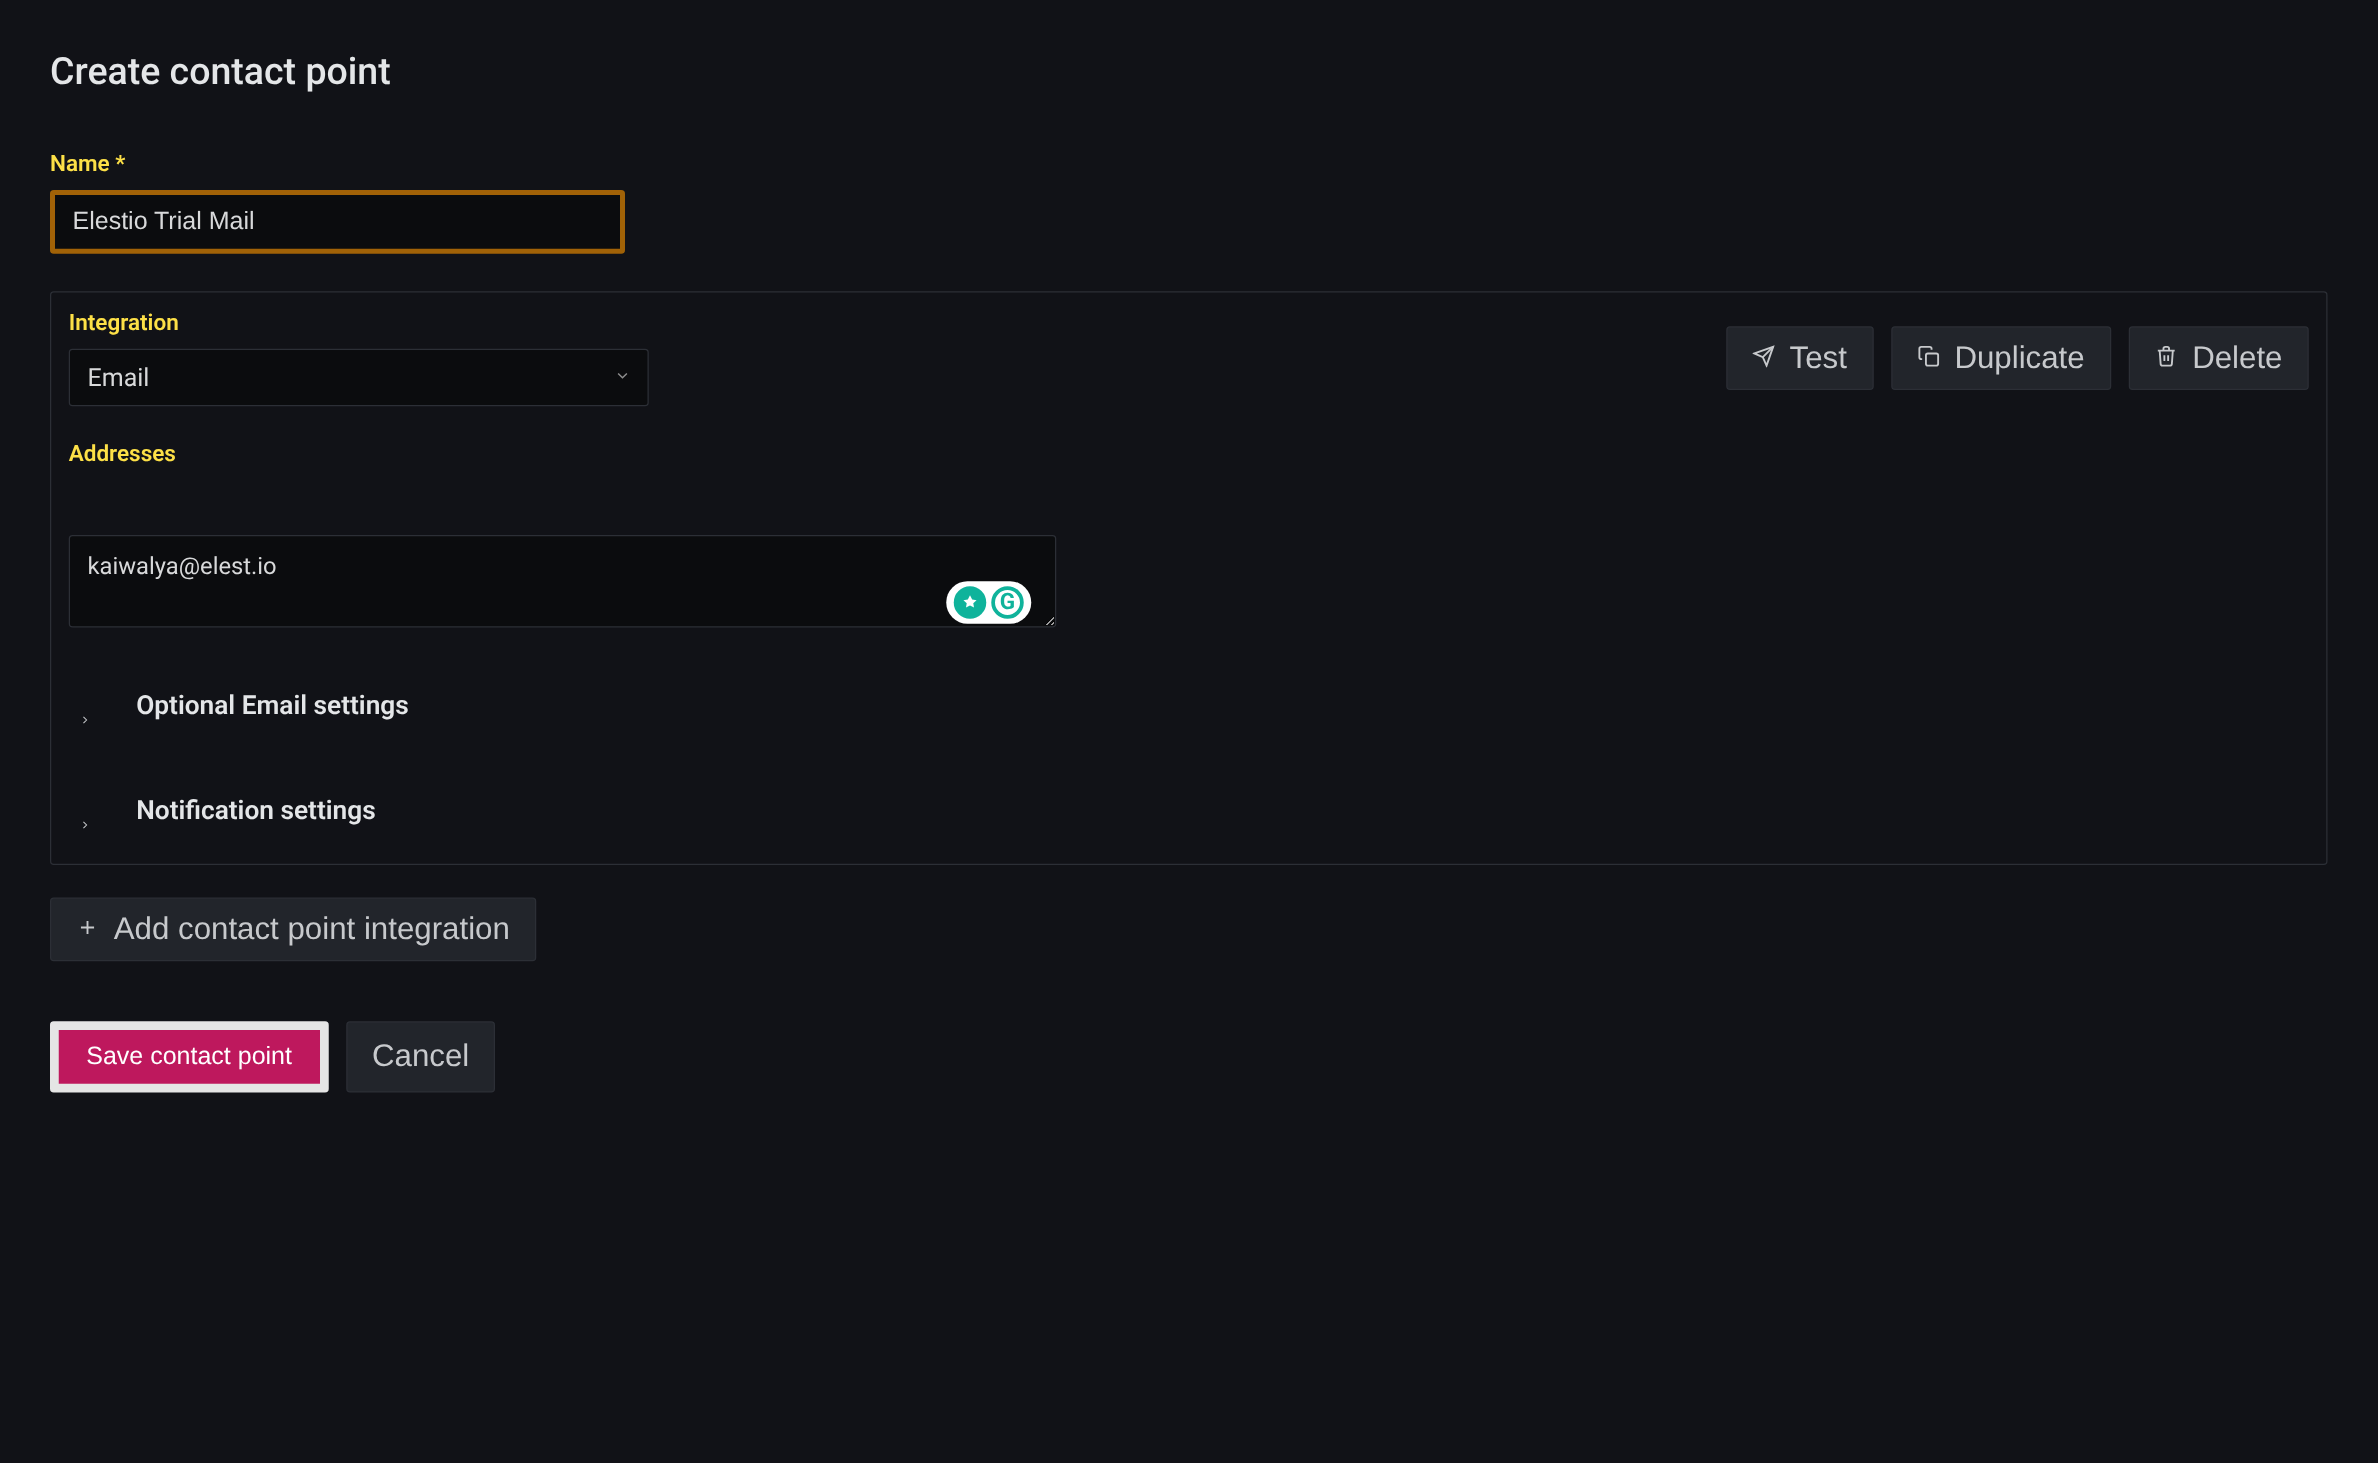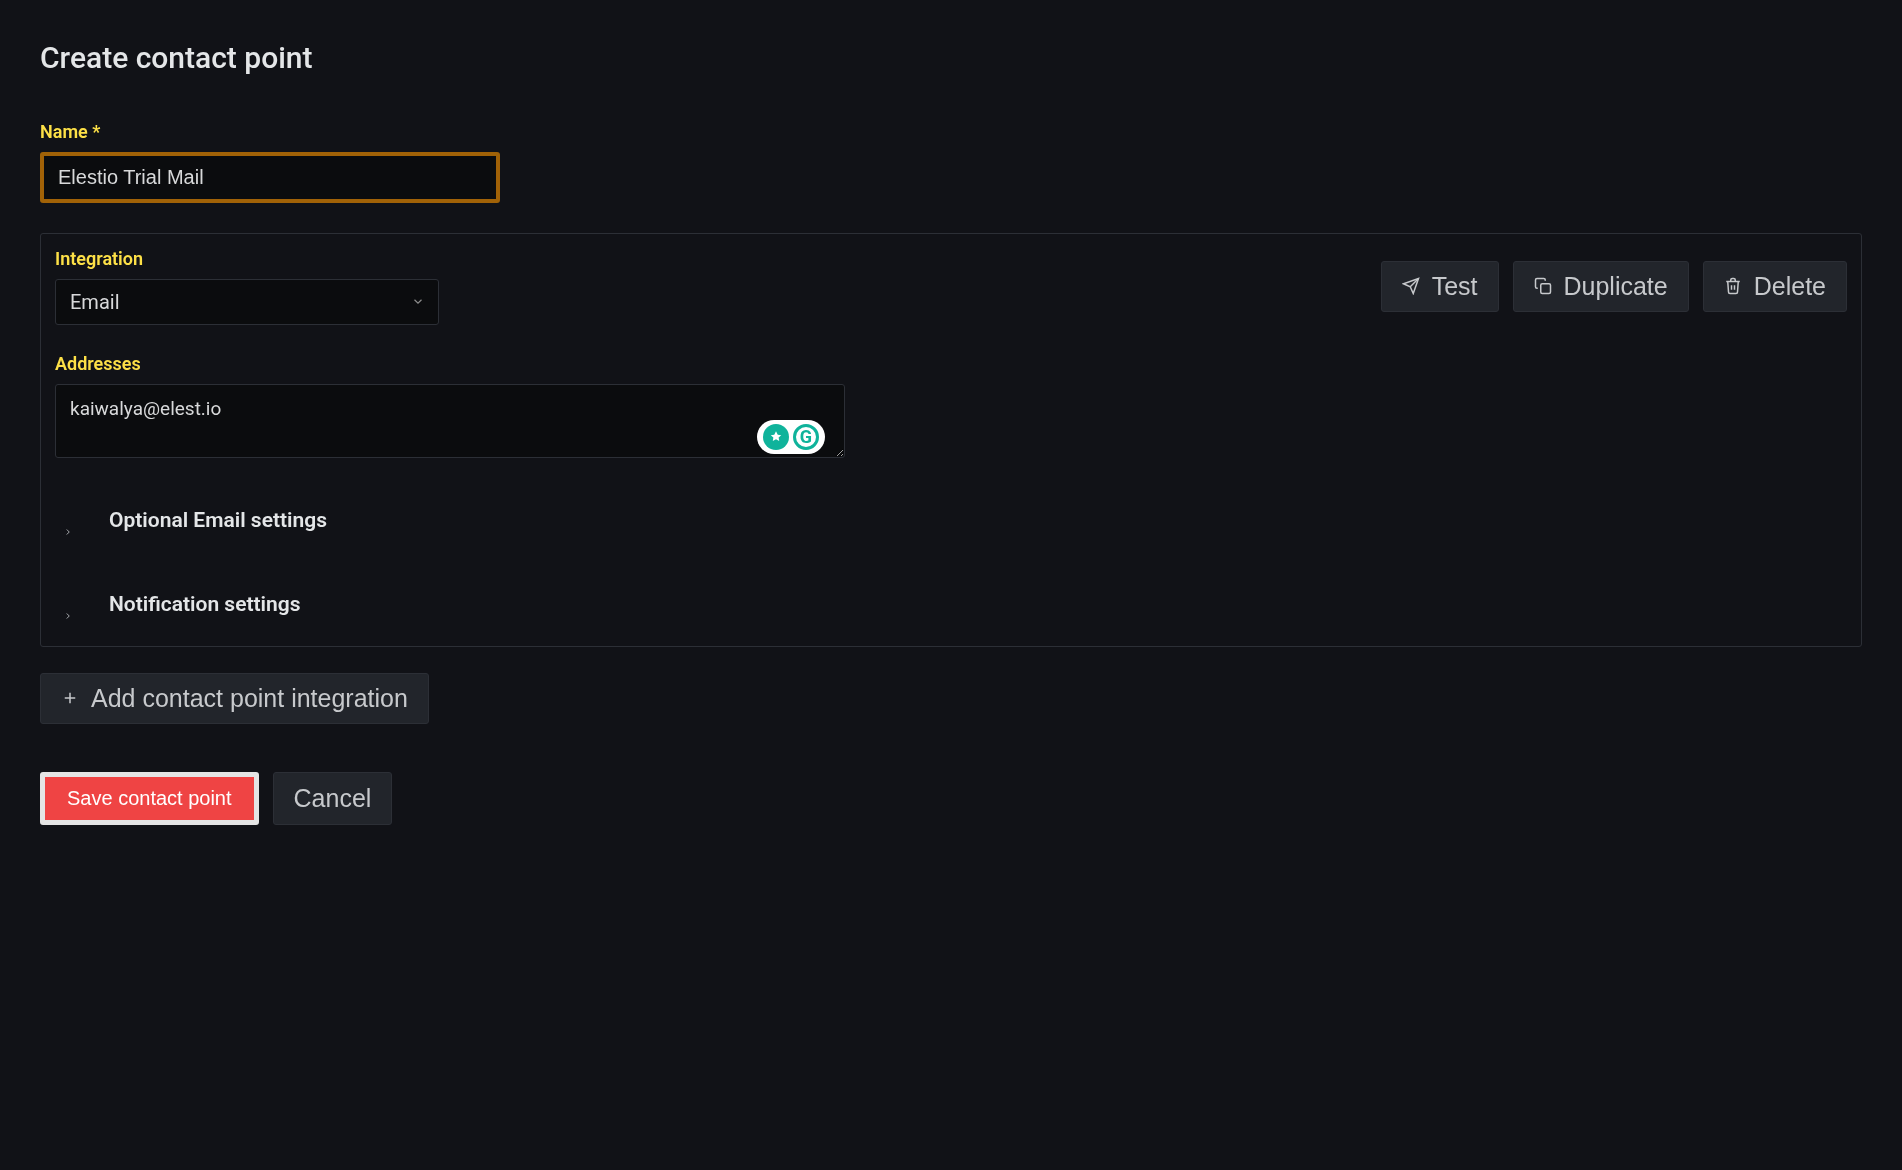--- a/index.html
+++ b/index.html
@@ -58,21 +58,21 @@
     padding: 10px 20px;
     border-radius: 3px;
     display: inline-flex;
     align-items: center;
     gap: 12px;
     cursor: pointer;
   }
   .btn svg { width: 18px; height: 18px; stroke: #c7c9cc; fill: none; stroke-width: 2; }
   .select-wrap {
     position: relative;
-    width: 384px;
+    width: 464px;
     margin-top: 8px;
   }
   .select {
     background: #0b0c0e;
     border: 1px solid #2c2f36;
     color: #d8d9da;
     font-size: 20px;
     padding: 10px 14px;
     width: 100%;
     border-radius: 3px;
@@ -100,20 +100,21 @@
     background: #0b0c0e;
     border: 1px solid #2c2f36;
     color: #d8d9da;
     font-size: 19px;
     padding: 12px 14px;
     width: 100%;
     height: 74px;
     border-radius: 3px;
     resize: both;
     font-family: inherit;
+    margin-top: 44px;
   }
   .grammarly-badge {
     position: absolute;
     right: 20px;
     bottom: 8px;
     background: #fff;
     border-radius: 20px;
     padding: 4px 6px;
     display: flex;
     align-items: center;
@@ -144,22 +145,22 @@
   .chev svg { stroke: #c7c9cc; stroke-width: 2; fill: none; }
   .add-integration {
     margin-top: 26px;
   }
   .footer-row {
     margin-top: 48px;
     display: flex;
     gap: 14px;
   }
   .btn-primary {
-    background: #ef4444;
-    border: 5px solid #e5e5e5;
+    background: #be185d;
+    border: 7px solid #e5e5e5;
     color: #fff;
     font-size: 20px;
     font-weight: 500;
     padding: 10px 22px;
     border-radius: 3px;
     cursor: pointer;
   }
 </style>
 </head>
 <body>

